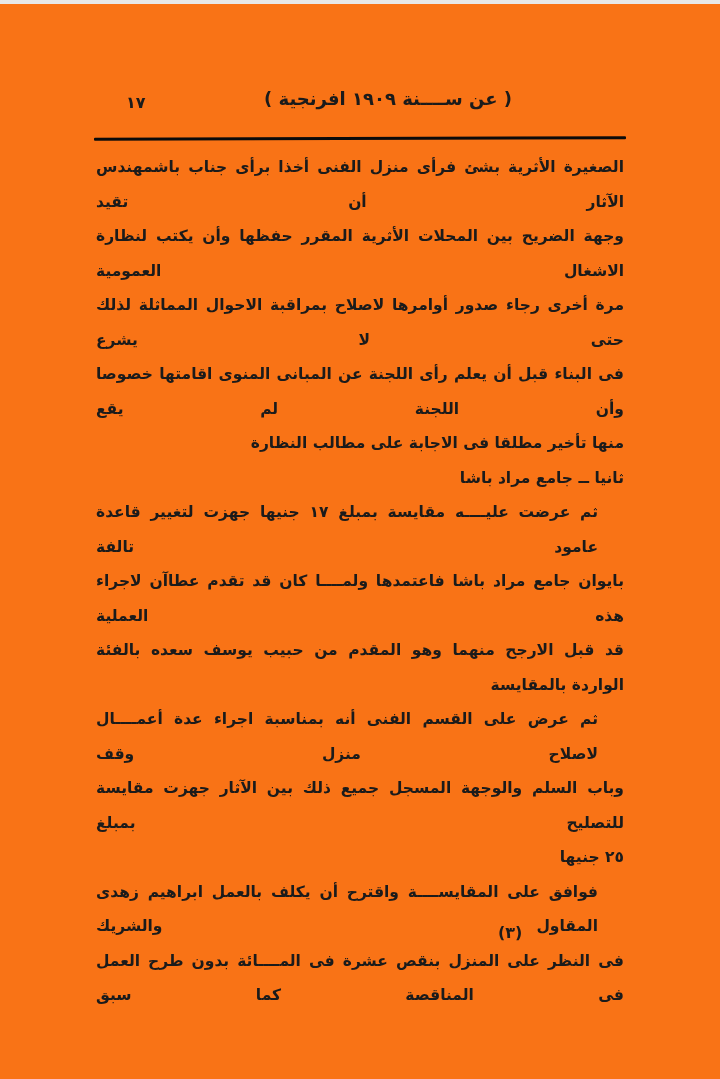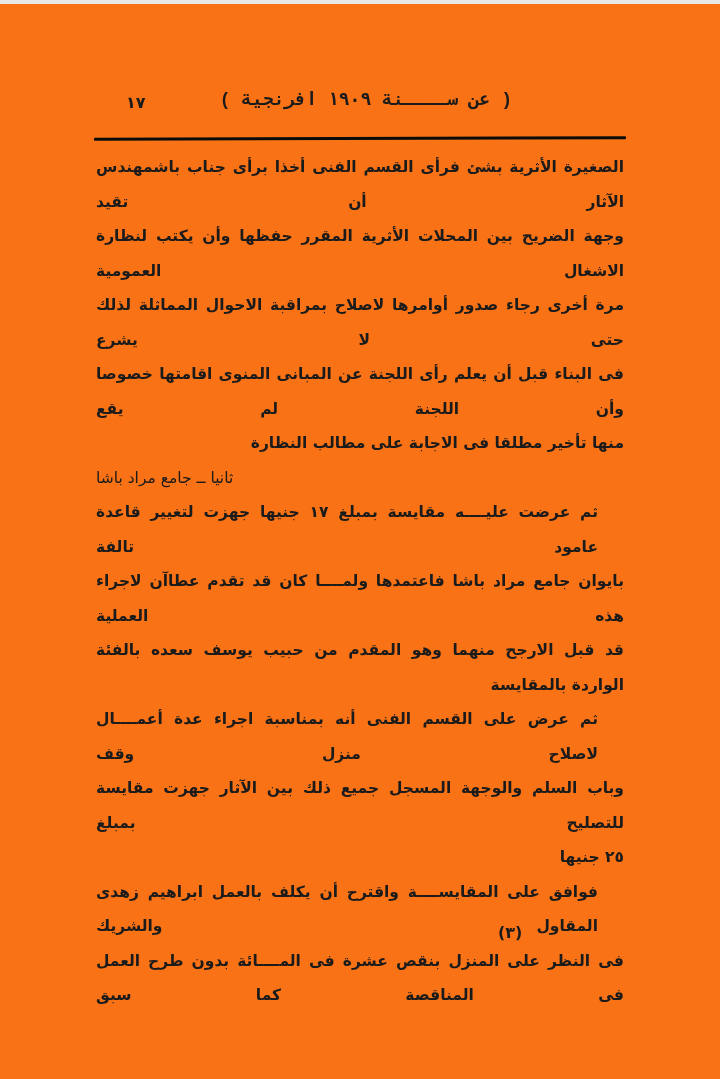--- a/index.html
+++ b/index.html
@@ -14,54 +14,53 @@
   }
   .pageno {
     position:absolute; top:89px; left:126px;
     font-size:16px; font-weight:700;
   }
   .title {
     position:absolute; top:84px; left:288px; width:224px;
     text-align:center; white-space:nowrap;
     font-size:18px; font-weight:700;
     direction:rtl;
-    font-family:Liberation Mono, monospace;
   }
   .rule {
     position:absolute; top:133px; left:94px;
     width:532px; height:3px;
     background:#0b0b0b; border-radius:1px;
     transform:rotate(-0.15deg);
   }
   .textbody {
     position:absolute; top:146px; left:96px; width:528px;
     direction:rtl;
     font-size:15.5px; font-weight:700;
     line-height:34.5px;
   }
   .para { margin:0; }
   .line { text-align:justify; text-align-last:justify; }
   .line.first { padding-right:26px; }
   .line.last { text-align-last:right; }
-  .heading { text-align:left; font-weight:400; }
+  .heading { text-align:right; font-weight:700; }
   .footer {
     position:absolute; top:919px; left:498px;
     font-size:16px; font-weight:700; direction:rtl;
   }
 </style>
 </head>
 <body>
 
 <div class="page">
   <div class="pageno">١٧</div>
   <div class="title">( عن ســــنة ١٩٠٩ افرنجية )</div>
   <div class="rule"></div>
   <div class="textbody">
       <div class="para">
-        <div class="line">الصغيرة الأثرية بشئ فرأى القسم الفنى أخذا برأى جناب باشمهندس الآثار أن تقيد</div>
+        <div class="line">الصغيرة الأثرية بشئ فرأى منزل الفنى أخذا برأى جناب باشمهندس الآثار أن تقيد</div>
         <div class="line">وجهة الضريح بين المحلات الأثرية المقرر حفظها وأن يكتب لنظارة الاشغال العمومية</div>
         <div class="line">مرة أخرى رجاء صدور أوامرها لاصلاح بمراقبة الاحوال المماثلة لذلك حتى لا يشرع</div>
         <div class="line">فى البناء قبل أن يعلم رأى اللجنة عن المبانى المنوى اقامتها خصوصا وأن اللجنة لم يقع</div>
         <div class="line last">منها تأخير مطلقا فى الاجابة على مطالب النظارة</div>
       </div>
       <div class="heading">ثانيا ــ جامع مراد باشا</div>
       <div class="para">
         <div class="line first">ثم عرضت عليــــه مقايسة بمبلغ ١٧ جنيها جهزت لتغيير قاعدة عامود تالفة</div>
         <div class="line">بايوان جامع مراد باشا فاعتمدها ولمــــا كان قد تقدم عطاآن لاجراء هذه العملية</div>
         <div class="line last">قد قبل الارجح منهما وهو المقدم من حبيب يوسف سعده بالفئة الواردة بالمقايسة</div>

